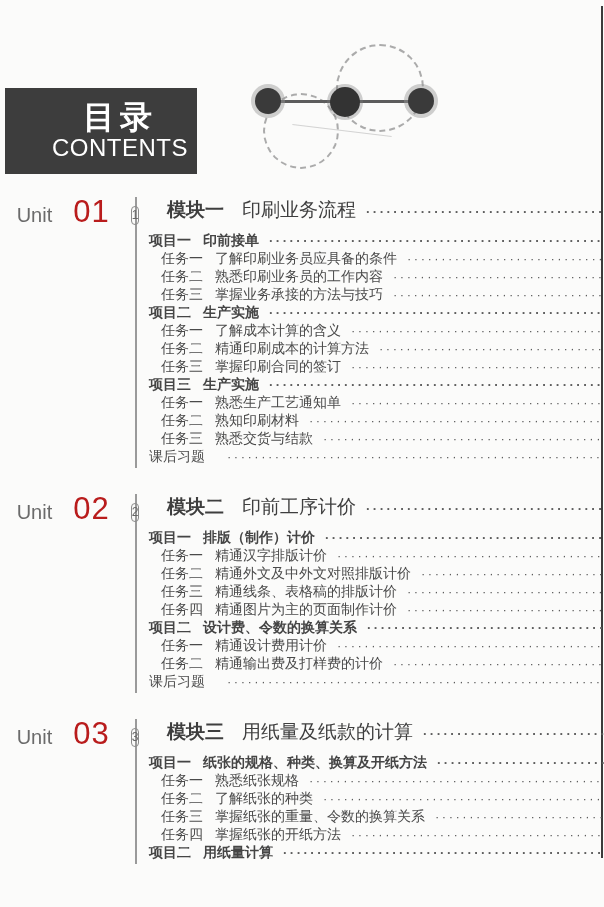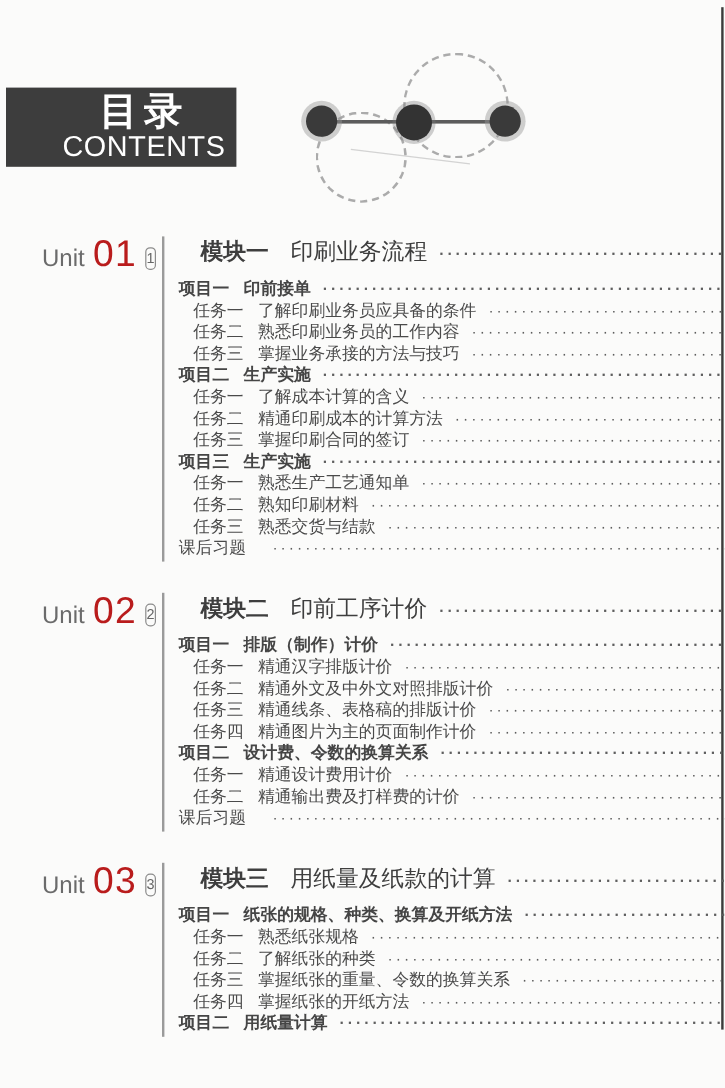--- a/index.html
+++ b/index.html
@@ -10,21 +10,21 @@
     color:#4a4a4a;
     position:relative;
     overflow:hidden;
   }
 
   
   .right-edge { position:absolute; right:1px; top:6px; width:2px; height:852px; background:#3b3b3b; }
 
   
   .title-box {
-    position:absolute; left:5px; top:73px; width:192px; height:66px;
+    position:absolute; left:5px; top:88px; width:192px; height:86px;
     background:#3d3d3d;
     display:flex; justify-content:flex-end; align-items:center;
     padding-right:9px; box-sizing:border-box;
   }
   .title-inner { text-align:center; }
   .title-zh { color:#ffffff; font-size:32px; font-weight:700; letter-spacing:5px; line-height:1.05; }
   .title-en { color:#ffffff; font-size:24px; font-weight:400; letter-spacing:0.5px; line-height:1.1; }
 
   
   .deco { position:absolute; left:230px; top:30px; width:230px; height:140px; }
@@ -37,21 +37,21 @@
   .dot-l { left:25px; top:58px; width:26px; height:26px; }
   .dot-m { left:100px; top:57px; width:30px; height:30px; background:#333333; box-shadow:0 0 0 3px rgba(120,120,120,.35); }
   .dot-r { left:178px; top:58px; width:26px; height:26px; }
 
   
   .toc { position:absolute; left:0; top:197px; width:604px; }
   .unit { display:flex; align-items:flex-start; margin-bottom:26px; }
 
   .unit-left {
     width:135px; box-sizing:border-box; flex:0 0 135px;
-    display:flex; justify-content:space-between; align-items:baseline; gap:7px;
+    display:flex; justify-content:center; align-items:baseline; gap:21px;
     padding-right:14px; position:relative; top:-1px;padding-left:35px;
   }
   .u-word { font-size:20px; color:#6b6b6b; }
   .u-num  { font-size:31px; color:#b91c1c; line-height:1; letter-spacing:1px; }
   .u-badge {
     width:17px; height:17px; border:1.5px solid #8b8b8b; border-radius:4px;
     font-size:12px; color:#666; line-height:16px; text-align:center;
     display:inline-block; box-sizing:content-box; position:relative; top:-3px;
   }
 

